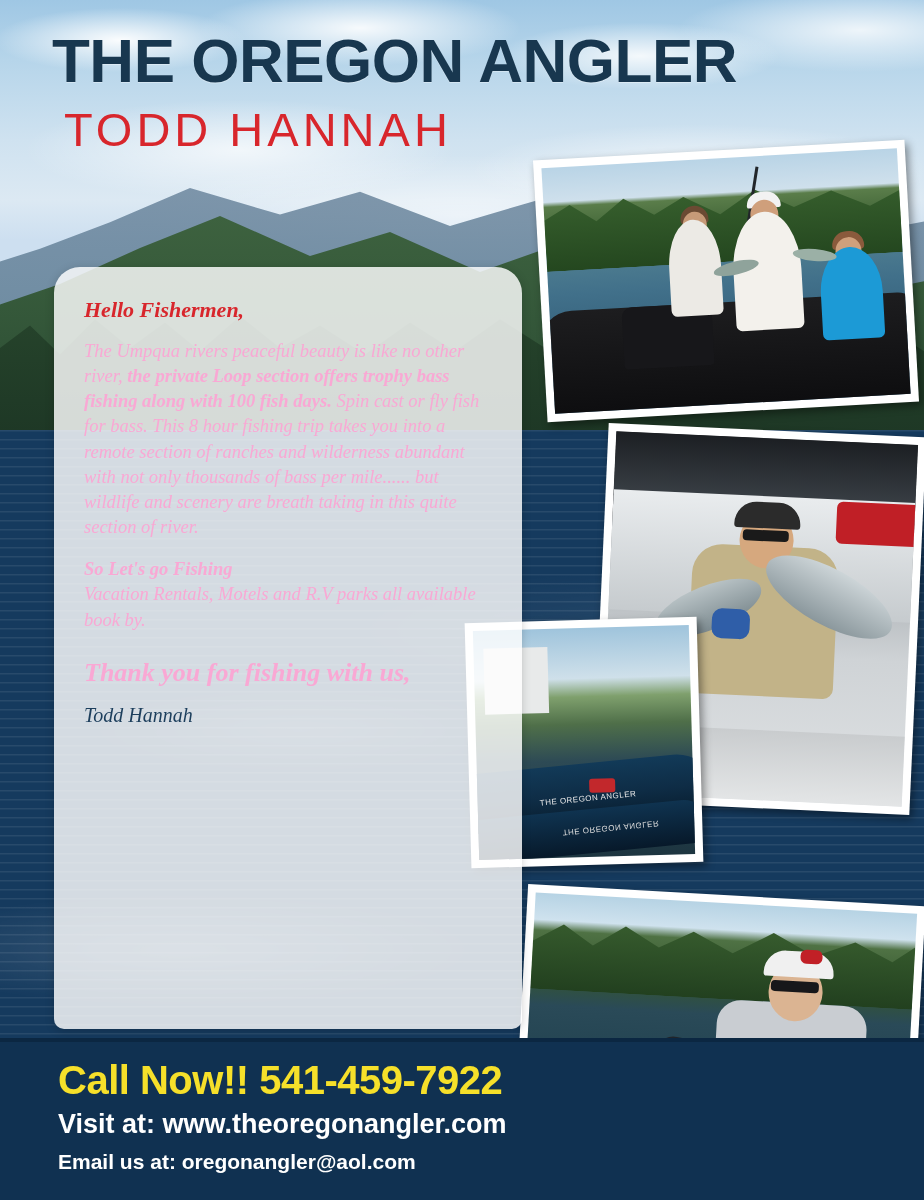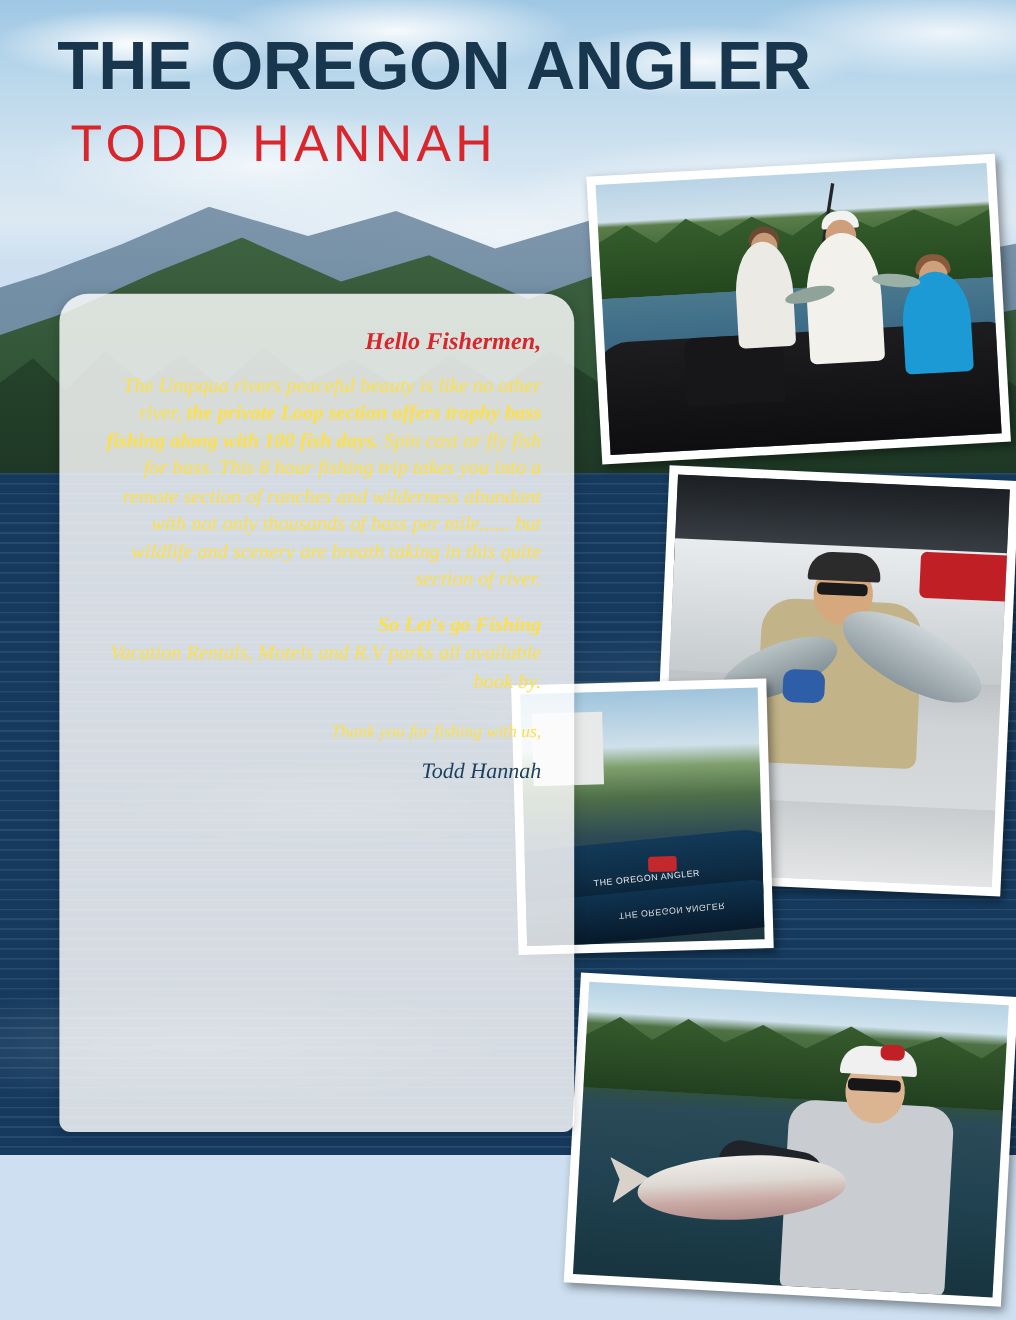--- a/index.html
+++ b/index.html
@@ -118,46 +118,45 @@
     position: absolute;
     left: 54px;
     top: 267px;
     width: 468px;
     height: 762px;
     background: rgba(255,255,255,.82);
     border-radius: 26px 26px 10px 10px;
     box-shadow: 0 2px 10px rgba(0,0,0,.18);
     padding: 26px 30px 18px 30px;
     box-sizing: border-box;
-    text-align: right;
   }
   .letter-hello {
     font-family: "Liberation Serif", serif;
     font-style: italic;
     font-weight: bold;
     font-size: 22px;
     color: #d8262c;
     margin: 4px 0 16px 0;
   }
   .letter p {
     font-family: "Liberation Serif", serif;
     font-style: italic;
     font-size: 18.5px;
     line-height: 1.36;
-    color: #fde047;
+    color: #f9a8d4;
     margin: 0 0 17px 0;
   }
   .letter p.tight { margin-bottom: 0; }
   .letter b { font-weight: bold; }
   .letter .block-bold {
     font-weight: bold;
   }
   .letter .thanks {
-    font-weight: normal;
-    font-size: 16px;
+    font-weight: bold;
+    font-size: 26px;
     margin-top: 22px;
     margin-bottom: 12px;
   }
   .letter .signature {
     font-family: "Liberation Serif", serif;
     font-style: italic;
     font-size: 20px;
     color: #1c3e5c;
     margin: 2px 0 0 0;
   }
@@ -403,14 +402,20 @@
     <p><span>The Umpqua rivers peaceful beauty is like no other river, </span><b>the private Loop section offers trophy bass fishing along with 100 fish days.</b><span> Spin cast or fly fish for bass. This 8 hour fishing trip takes you into a remote section of ranches and wilderness abundant with not only thousands of bass per mile...... but wildlife and scenery are breath taking in this quite section of river.</span></p>
 
 
     <p class="block-bold tight">So Let's go Fishing</p>
     <p>Vacation Rentals, Motels and R.V parks all available book by.</p>
 
     <p class="thanks">Thank you for fishing with us,</p>
     <p class="signature">Todd Hannah</p>
   </div>
 
+  <div class="footer">
+    <div class="footer-accent"></div>
+    <div class="call">Call Now!! 541-459-7922</div>
+    <div class="visit">Visit at: www.theoregonangler.com</div>
+    <div class="email">Email us at: oregonangler@aol.com</div>
+  </div>
 
 </div>
 
 </body></html>

